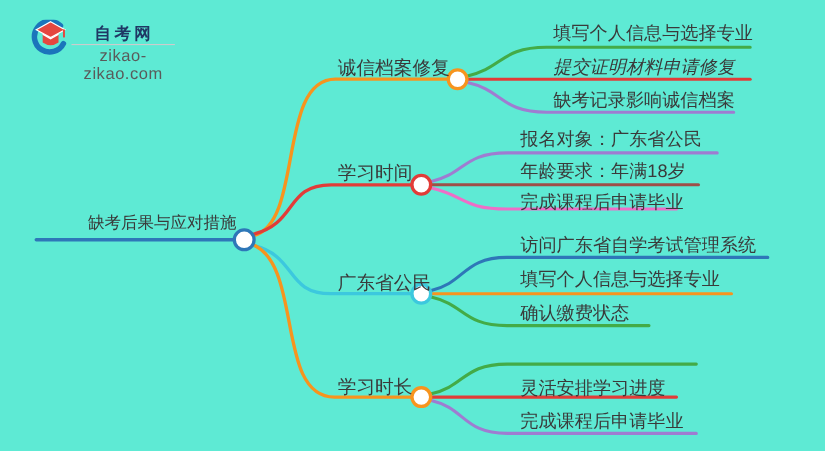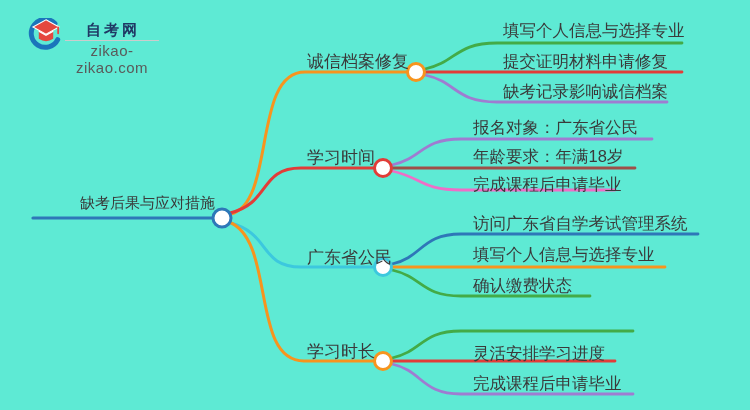--- a/index.html
+++ b/index.html
@@ -74,21 +74,21 @@
     </svg>
     <div class="logo-title">自考网</div>
     <div class="logo-divider"></div>
     <div class="logo-domain">zikao-zikao.com</div>
   </div>
 
   <div class="lbl root-lbl">缺考后果与应对措施</div>
 
   <div class="lbl branch-lbl" style="left:307px;top:52px;">诚信档案修复</div>
   <div class="lbl child-lbl" style="left:503px;top:21px;">填写个人信息与选择专业</div>
-  <div class="lbl child-lbl" style="left:503px;top:52px;">提交证明材料申请修复</div>
+  <div class="lbl child-lbl" style="left:503px;top:52px;font-style:italic;">提交证明材料申请修复</div>
   <div class="lbl child-lbl" style="left:503px;top:82px;">缺考记录影响诚信档案</div>
 
   <div class="lbl branch-lbl" style="left:307px;top:148px;">学习时间</div>
   <div class="lbl child-lbl" style="left:473px;top:118px;text-align:right;">报名对象：广东省公民</div>
   <div class="lbl child-lbl" style="left:473px;top:147px;">年龄要求：年满18岁</div>
   <div class="lbl child-lbl" style="left:473px;top:175px;">完成课程后申请毕业</div>
 
   <div class="lbl branch-lbl" style="left:307px;top:248px;">广东省公民</div>
   <div class="lbl child-lbl" style="left:473px;top:214px;">访问广东省自学考试管理系统</div>
   <div class="lbl child-lbl" style="left:473px;top:245px;">填写个人信息与选择专业</div>

